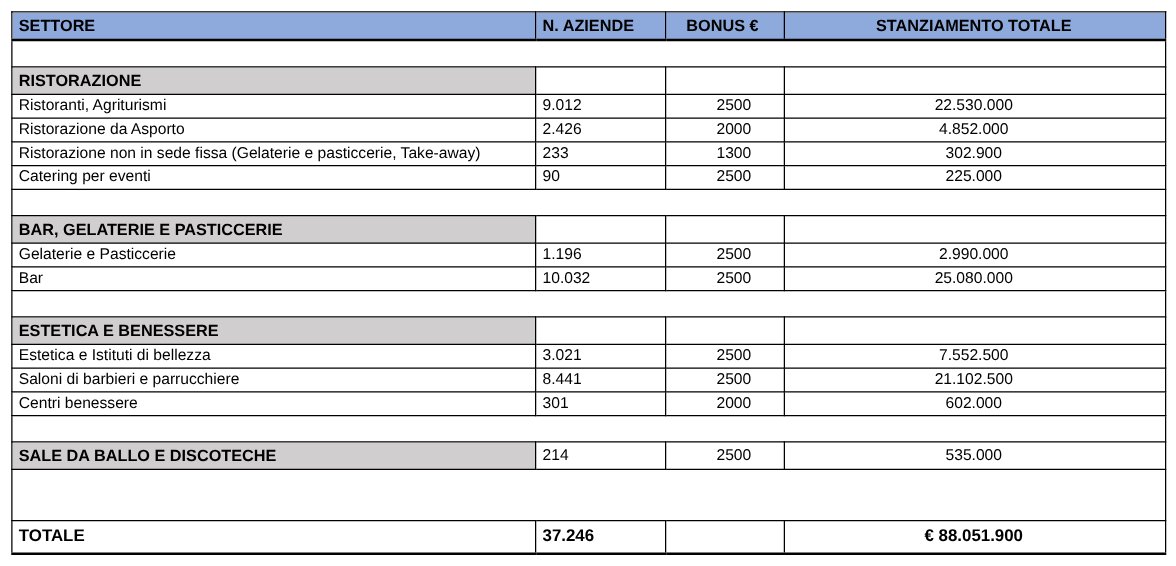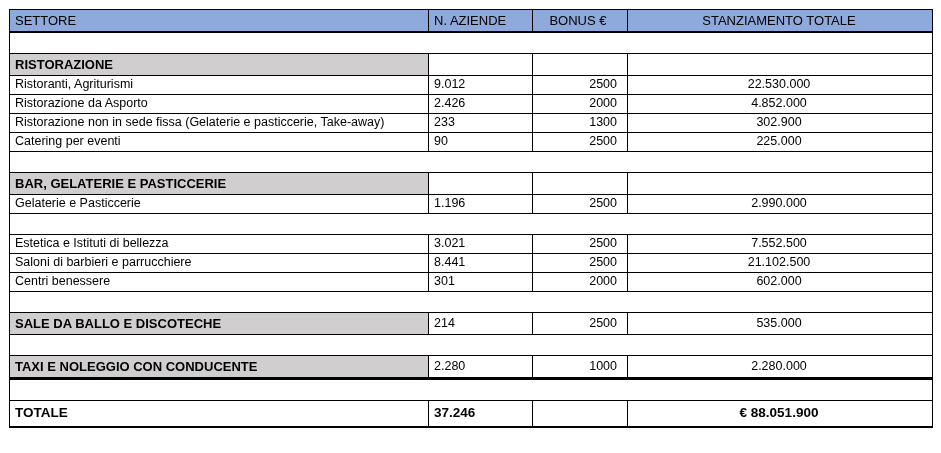--- a/index.html
+++ b/index.html
@@ -11,25 +11,25 @@
   table.grid {
     border-collapse:collapse; table-layout:fixed; width:923px;
     border:1px solid var(--border, #000);
   }
   td {
     padding:0 5px; font-size:12.5px; height:18px; line-height:1.05;
     white-space:nowrap; overflow:hidden; vertical-align:middle;
   }
   
   td.c-az { text-align:left; padding-right:7px; }
-  td.c-bn { text-align:right; padding-right:10px; }
+  td.c-bn { text-align:right; padding-right:26px; }
   td.c-st { text-align:center; padding-right:7px; }
   
   tr.hdr td {
-    background:var(--header_bg, #8EA9DB); font-weight:normal; font-size:13px;
+    background:var(--header_bg, #8EA9DB); font-weight:bold; font-size:13px;
     height:21px; border:1px solid var(--border,#000);
     border-bottom:2px solid var(--border,#000);
   }
   tr.hdr td.c-bn { text-align:center; padding-right:9px; }
   
   tr.spacer td { height:20px; border:none; }
   
   tr.section td, tr.data td, tr.secdata td, tr.total td {
     border:1px solid var(--border,#000);
     margin-top:40px;
@@ -107,25 +107,37 @@
         <td class="c-az"></td>
         <td class="c-bn"></td>
         <td class="c-st"></td>
       </tr>
       <tr class="data">
         <td class="first">Gelaterie e Pasticcerie</td>
         <td class="c-az">1.196</td>
         <td class="c-bn">2500</td>
         <td class="c-st">2.990.000</td>
       </tr>
+      <tr class="data">
+        <td class="first">Bar</td>
+        <td class="c-az">10.032</td>
+        <td class="c-bn">2500</td>
+        <td class="c-st">25.080.000</td>
+      </tr>
 
       <tr class="spacer">
           <td colspan="4"></td>
         </tr>
 
+      <tr class="section">
+        <td class="first">ESTETICA E BENESSERE</td>
+        <td class="c-az"></td>
+        <td class="c-bn"></td>
+        <td class="c-st"></td>
+      </tr>
       <tr class="data">
         <td class="first">Estetica e Istituti di bellezza</td>
         <td class="c-az">3.021</td>
         <td class="c-bn">2500</td>
         <td class="c-st">7.552.500</td>
       </tr>
       <tr class="data">
         <td class="first">Saloni di barbieri e parrucchiere</td>
         <td class="c-az">8.441</td>
         <td class="c-bn">2500</td>
@@ -146,26 +158,20 @@
         <td class="first">SALE DA BALLO E DISCOTECHE</td>
         <td class="c-az">214</td>
         <td class="c-bn">2500</td>
         <td class="c-st">535.000</td>
       </tr>
 
       <tr class="spacer">
           <td colspan="4"></td>
         </tr>
 
-      <tr class="secdata thickb">
-        <td class="first">TAXI E NOLEGGIO CON CONDUCENTE</td>
-        <td class="c-az">2.280</td>
-        <td class="c-bn">1000</td>
-        <td class="c-st">2.280.000</td>
-      </tr>
 
       <tr class="spacer">
           <td colspan="4"></td>
         </tr>
 
       <tr class="total">
         <td class="first">TOTALE</td>
         <td class="c-az">37.246</td>
         <td class="c-bn"></td>
         <td class="c-st">€ 88.051.900</td>

